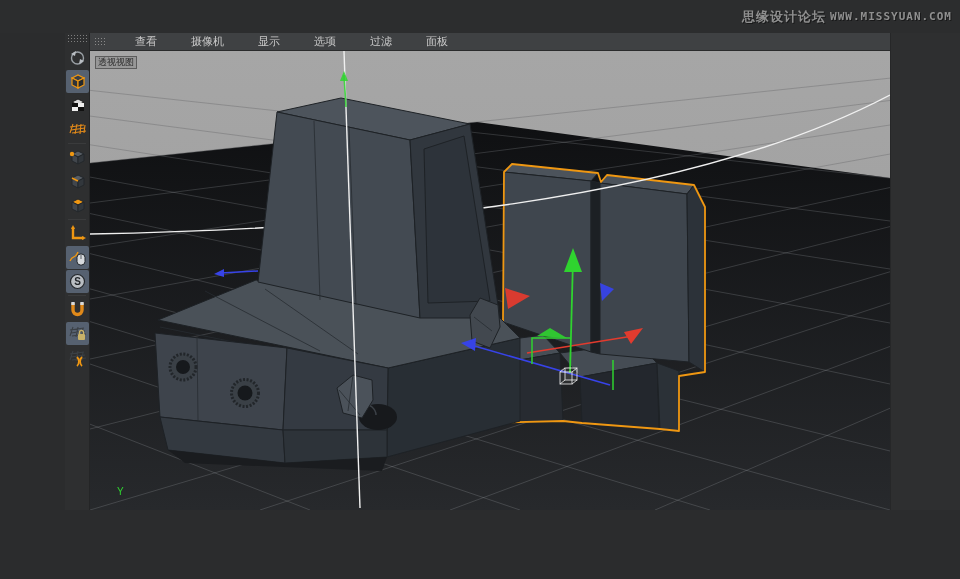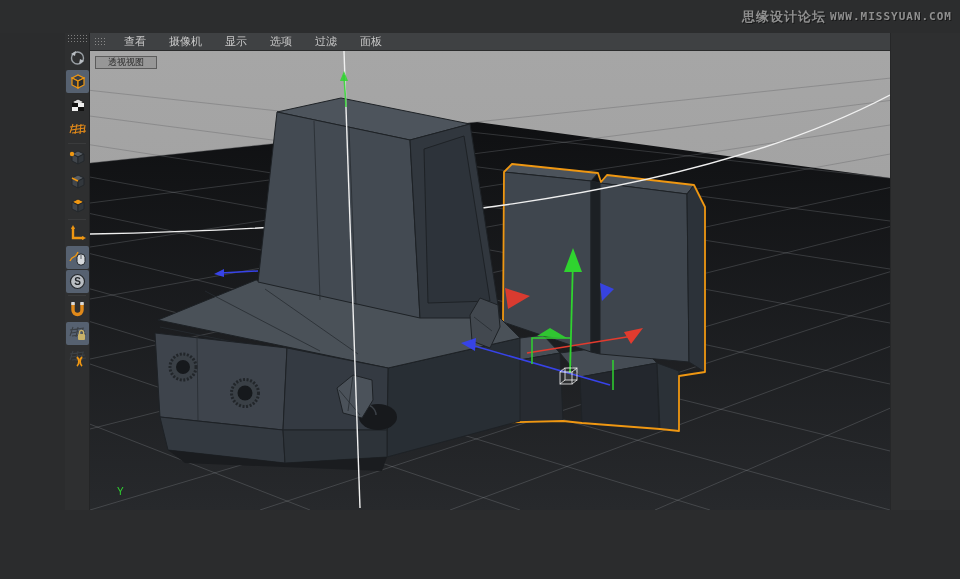--- a/index.html
+++ b/index.html
@@ -22,26 +22,26 @@
         background-image:radial-gradient(#7e7e7e 0.8px, transparent 1px);
         background-size:3px 3px;}
   .tile{width:23px;height:23px;margin:1px auto;border-radius:2px;display:flex;
         align-items:center;justify-content:center;}
   .tile.sel{background:var(--selection-blue-bg,#566170);}
   .tsep{height:1px;margin:2px 3px;background:#222324;border-bottom:1px solid #3a3b3c;}
 
   
   .viewport{position:absolute;left:90px;top:33px;width:800px;height:477px;}
   .vmenu{position:absolute;left:0;top:0;width:800px;height:18px;background:#3f4143;
-         border-bottom:1px solid #2a2b2c;display:flex;align-items:center;gap:1px;}
+         border-bottom:1px solid #2a2b2c;display:flex;align-items:center;gap:12px;}
   .vmenu .mgrip{width:12px;height:10px;margin:0 6px 0 4px;
          background-image:radial-gradient(#8a8a8a 0.8px, transparent 1px);background-size:3px 3px;}
   .mitem{color:#c9c9c9;font-size:11px;padding:0 11px;line-height:17px;cursor:default;}
   .vlabel{position:absolute;left:5px;top:23px;font-size:9px;color:#2d2d2d;background:#979797;
-          border:1px solid #5c5c5c;padding:0 12px;line-height:11px;z-index:5;}
+          border:1px solid #5c5c5c;padding:0 2px;line-height:11px;z-index:5;}
   .scene{position:absolute;left:0;top:18px;}
 
   
   .gdark{stroke:rgba(40,42,44,.25);stroke-width:.8;}
   .glight{stroke:rgba(195,200,205,.22);stroke-width:.9;}
   .edge{stroke:#1e2226;stroke-width:1;stroke-linejoin:round;}
   .crease{stroke:#272c31;stroke-width:.8;fill:none;}
   .sel-outline{fill:none;stroke:var(--accent-orange,#ef9712);stroke-width:1.8;stroke-linejoin:round;}
   .white-line{fill:none;stroke:var(--white-line,#f0f0f0);stroke-width:1.4;}
   .gz-g{stroke:var(--gizmo-green,#2fd32f);}

